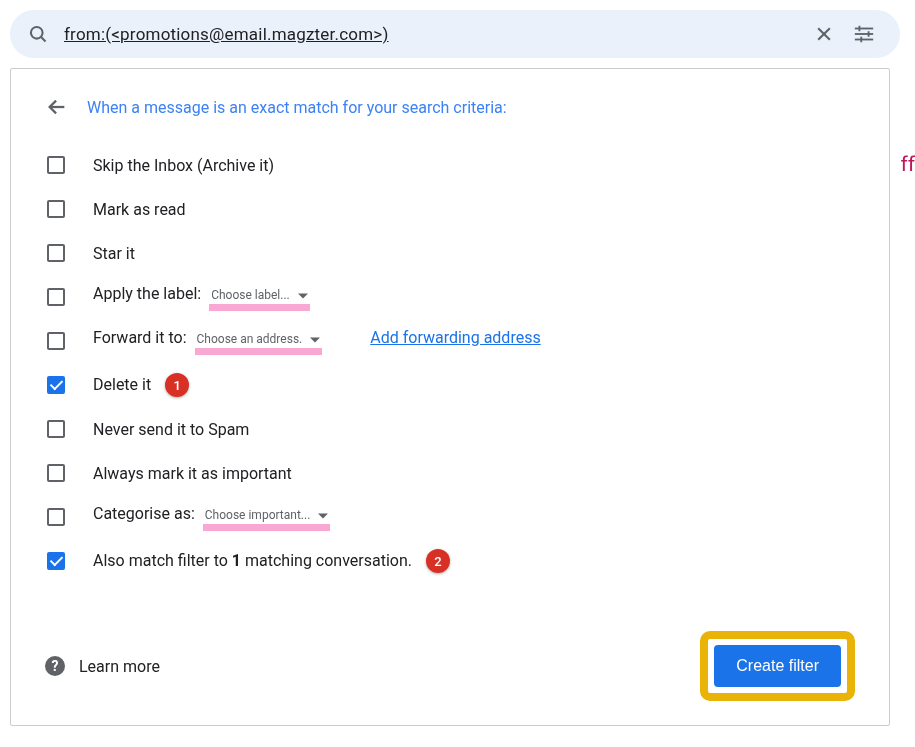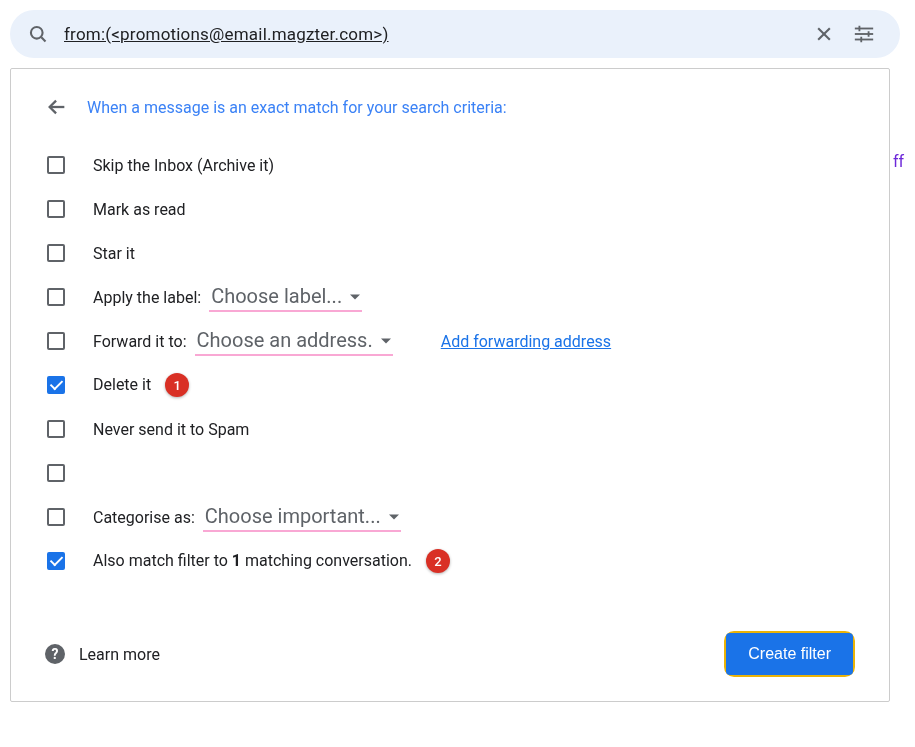--- a/index.html
+++ b/index.html
@@ -111,25 +111,25 @@
   .option-label {
     font-size: 16px;
     color: #202124;
     display: flex;
     align-items: baseline;
     gap: 8px;
     flex-wrap: wrap;
   }
   .dropdown {
     color: #5f6368;
-    border-bottom: 2px solid #f9a8d4;
+    border-bottom: 7px solid #f9a8d4;
     padding: 2px 20px 2px 2px;
     position: relative;
     cursor: pointer;
-    font-size: 20px;
+    font-size: 12px;
   }
   .dropdown::after {
     content: '';
     position: absolute;
     right: 2px;
     top: 50%;
     transform: translateY(-30%);
     border-left: 5px solid transparent;
     border-right: 5px solid transparent;
     border-top: 5px solid #5f6368;
@@ -175,43 +175,44 @@
     border-radius: 50%;
     background: #5f6368;
     color: #fff;
     display: flex;
     align-items: center;
     justify-content: center;
     font-size: 14px;
     font-weight: bold;
   }
   .create-btn-wrap {
-    border: 2px solid #eab308;
+    border: 8px solid #eab308;
     border-radius: 10px;
+    padding: 6px;
   }
   .create-btn {
     background: #1a73e8;
     color: #fff;
     border: none;
     border-radius: 4px;
     padding: 12px 22px;
     font-size: 16px;
     font-weight: 500;
     cursor: pointer;
   }
 
   .bold { font-weight: 700; }
 
   
   .artifact {
     position: absolute;
-    right: 11px;
+    right: 0;
     top: 152px;
-    color: #6d28d9;
-    font-size: 16px;
+    color: #be185d;
+    font-size: 21px;
   }
 </style>
 </head>
 <body>
 
 <div class="search-bar">
   <span class="search-icon-wrap">
     <svg width="20" height="20" viewBox="0 0 24 24" fill="none" stroke="currentColor" stroke-width="2.5">
       <circle cx="10.5" cy="10.5" r="7"></circle>
       <line x1="21" y1="21" x2="16" y2="16"></line>
@@ -290,20 +291,21 @@
     </span>
   </div>
 
   <div class="option-row">
     <span class="checkbox"></span>
     <span class="option-label">Never send it to Spam</span>
   </div>
 
   <div class="option-row">
     <span class="checkbox"></span>
+    <span class="option-label">Always mark it as important</span>
   </div>
 
 
   <div class="option-row">
     <span class="checkbox"></span>
     <span class="option-label">
       <span>Categorise as:</span>
       <span class="dropdown">Choose important...</span>
     </span>
   </div>

